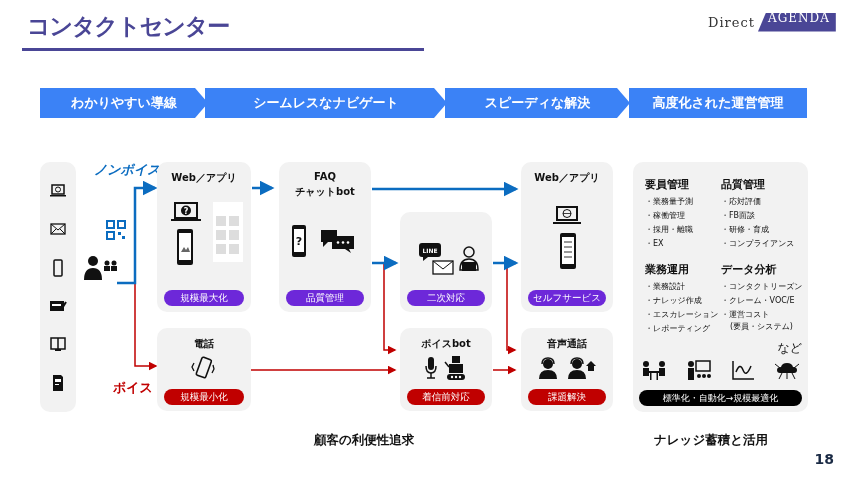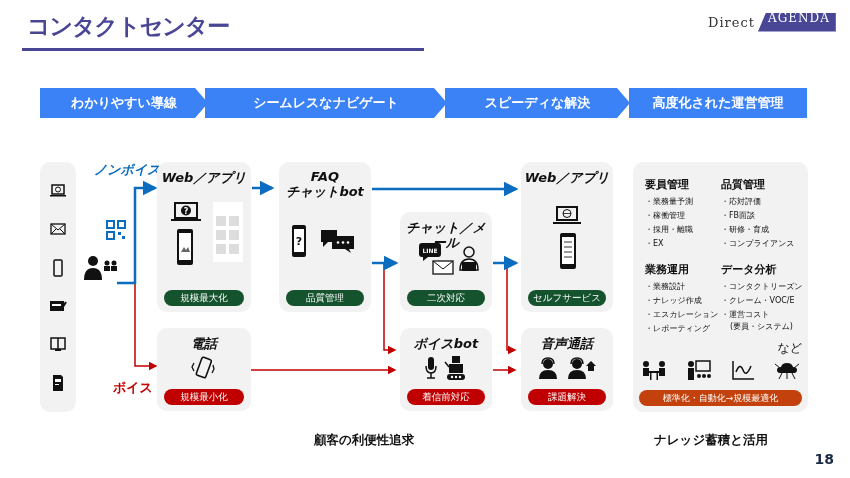--- a/index.html
+++ b/index.html
@@ -19,36 +19,36 @@
           font-size: 13px; font-weight: bold; display: flex; align-items: center; justify-content: center; }
   .chev.c1 { left: 40px; width: 168px; clip-path: polygon(0 0, calc(100% - 13px) 0, 100% 50%, calc(100% - 13px) 100%, 0 100%); }
   .chev.c2 { left: 205px; width: 242px; clip-path: polygon(0 0, calc(100% - 13px) 0, 100% 50%, calc(100% - 13px) 100%, 0 100%, 0 100%); }
   .chev.c3 { left: 445px; width: 185px; clip-path: polygon(0 0, calc(100% - 13px) 0, 100% 50%, calc(100% - 13px) 100%, 0 100%); }
   .chev.c4 { left: 629px; width: 178px; }
 
   .panel { position: absolute; background: #f2f2f2; border-radius: 10px; }
   .left-col { left: 40px; top: 162px; width: 36px; height: 250px; display: flex; flex-direction: column; align-items: center; justify-content: space-around; padding: 10px 0; }
   .left-col .ic { width: 18px; height: 18px; }
 
-  .box-title { position: absolute; left: 0; right: 0; text-align: center; font-size: 13px; font-weight: bold; line-height: 15px; font-style: italic; }
+  .box-title { position: absolute; left: 0; right: 0; text-align: center; font-size: 10px; font-weight: bold; line-height: 15px; }
   .pill { position: absolute; left: 7px; right: 7px; bottom: 6px; height: 16px; border-radius: 9px; color: #fff;
           font-size: 9.5px; display: flex; align-items: center; justify-content: center; }
-  .pill.blue { background: #14532d; }
+  .pill.blue { background: #6d28d9; }
   .pill.red { background: #c00000; }
 
   .label-nonvoice { position: absolute; left: 94px; top: 161px; color: #0b6cc0; font-size: 13px; font-weight: bold; font-style: italic; }
   .label-voice { position: absolute; left: 113px; top: 379px; color: #c00000; font-size: 13px; font-weight: bold; }
 
   svg.lines { position: absolute; left: 0; top: 0; }
 
   .mgmt { left: 633px; top: 162px; width: 175px; height: 250px; }
   .mgmt .col { position: absolute; font-size: 8px; line-height: 14px; }
   .mgmt .h { font-size: 11px; font-weight: bold; line-height: 16px; margin-bottom: 2px; }
   .mgmt .nado { position: absolute; right: 6px; top: 178px; font-size: 12px; }
-  .mgmt .green { position: absolute; left: 6px; right: 6px; bottom: 6px; height: 16px; background: #c2410c; border-radius: 9px;
+  .mgmt .green { position: absolute; left: 6px; right: 6px; bottom: 6px; height: 16px; background: #000000; border-radius: 9px;
                  color: #fff; font-size: 9px; display: flex; align-items: center; justify-content: center; }
   .mgmt .icons { position: absolute; left: 8px; right: 8px; top: 198px; display: flex; justify-content: space-between; }
 
   .footer { position: absolute; top: 432px; font-size: 12.5px; font-weight: bold; }
   .page-no { position: absolute; right: 16px; top: 451px; font-size: 14px; font-weight: bold; color: #1a2a44; }
   .ico { position: absolute; }
 </style>
 </head>
 <body>
 
@@ -175,21 +175,20 @@
       <rect x="11" y="6" width="22" height="13" fill="#111"></rect>
       <path d="M28,19 L30,23 L24,19 Z" fill="#111"></path>
       <circle cx="17" cy="12.5" r="1.3" fill="#fff"></circle>
       <circle cx="22" cy="12.5" r="1.3" fill="#fff"></circle>
       <circle cx="27" cy="12.5" r="1.3" fill="#fff"></circle>
     </svg>
   <div class="pill blue">品質管理</div>
 </div>
 
 <div class="panel" style="left:400px;top:212px;width:92px;height:100px">
-  <div class="box-title" style="top:8px">チャット／メール</div>
   <svg class="ico" style="left:19px;top:31px" width="22" height="18" viewBox="0 0 22 18">
       <rect x="0" y="0" width="22" height="14" rx="3" fill="#111"></rect>
       <path d="M4,14 L4,18 L9,14 Z" fill="#111"></path>
       <text x="11" y="10" font-size="6" font-weight="bold" text-anchor="middle" fill="#fff">LINE</text>
     </svg>
   <svg class="ico" style="left:32px;top:48px" width="22" height="15" viewBox="0 0 22 15">
       <rect x="1" y="1" width="20" height="13" fill="#fff" stroke="#111" stroke-width="1.3"></rect>
       <path d="M1,1 L11,9 L21,1" stroke="#111" stroke-width="1" fill="none"></path>
     </svg>
   <svg class="ico" style="left:58px;top:34px" width="22" height="26" viewBox="0 0 22 26">

